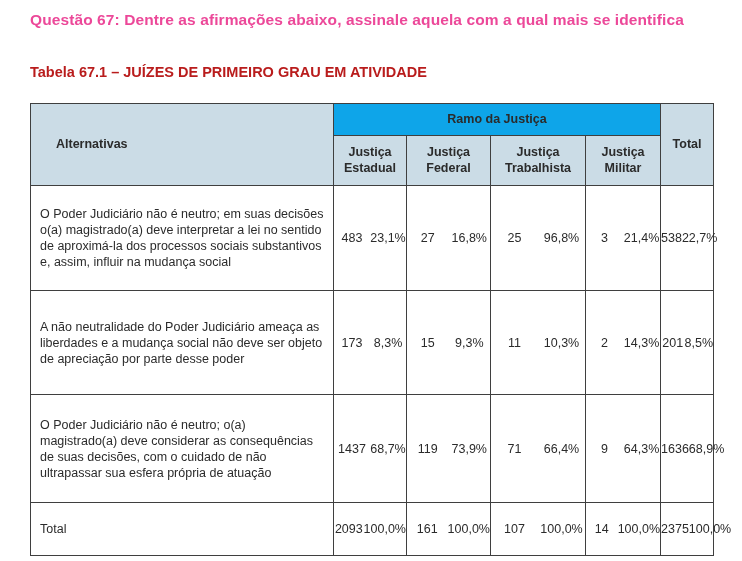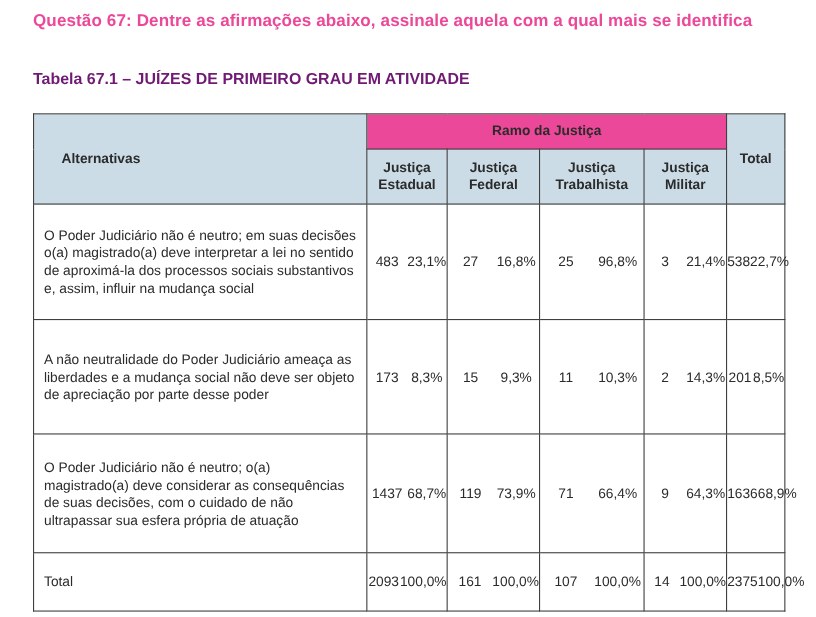--- a/index.html
+++ b/index.html
@@ -17,21 +17,21 @@
     font-size: 15.5px;
     font-weight: bold;
     color: #ec4899;
     letter-spacing: 0.1px;
   }
   .table-caption {
     position: absolute;
     left: 30px; top: 64px;
     font-size: 14.5px;
     font-weight: bold;
-    color: #701a75;
+    color: #b91c1c;
   }
   table.survey {
     position: absolute;
     left: 30px; top: 103px;
     border-collapse: collapse;
     table-layout: fixed;
     width: 683px;
   }
   table.survey th, table.survey td {
     border: 1px solid #3f3f3f;
@@ -43,21 +43,21 @@
     font-weight: bold;
     text-align: center;
     vertical-align: middle;
     line-height: 1.25;
   }
   th.hdr-alt {
     text-align: left;
     padding-left: 25px;
   }
   th.hdr-group {
-    background: #ec4899;
+    background: #0ea5e9;
   }
   tr.hrow1 { height: 32px; }
   tr.hrow2 { height: 50px; }
   tr.drow1 { height: 105px; }
   tr.drow2 { height: 104px; }
   tr.drow3 { height: 108px; }
   tr.trow  { height: 53px; }
   td.alt {
     vertical-align: middle;
     text-align: left;

